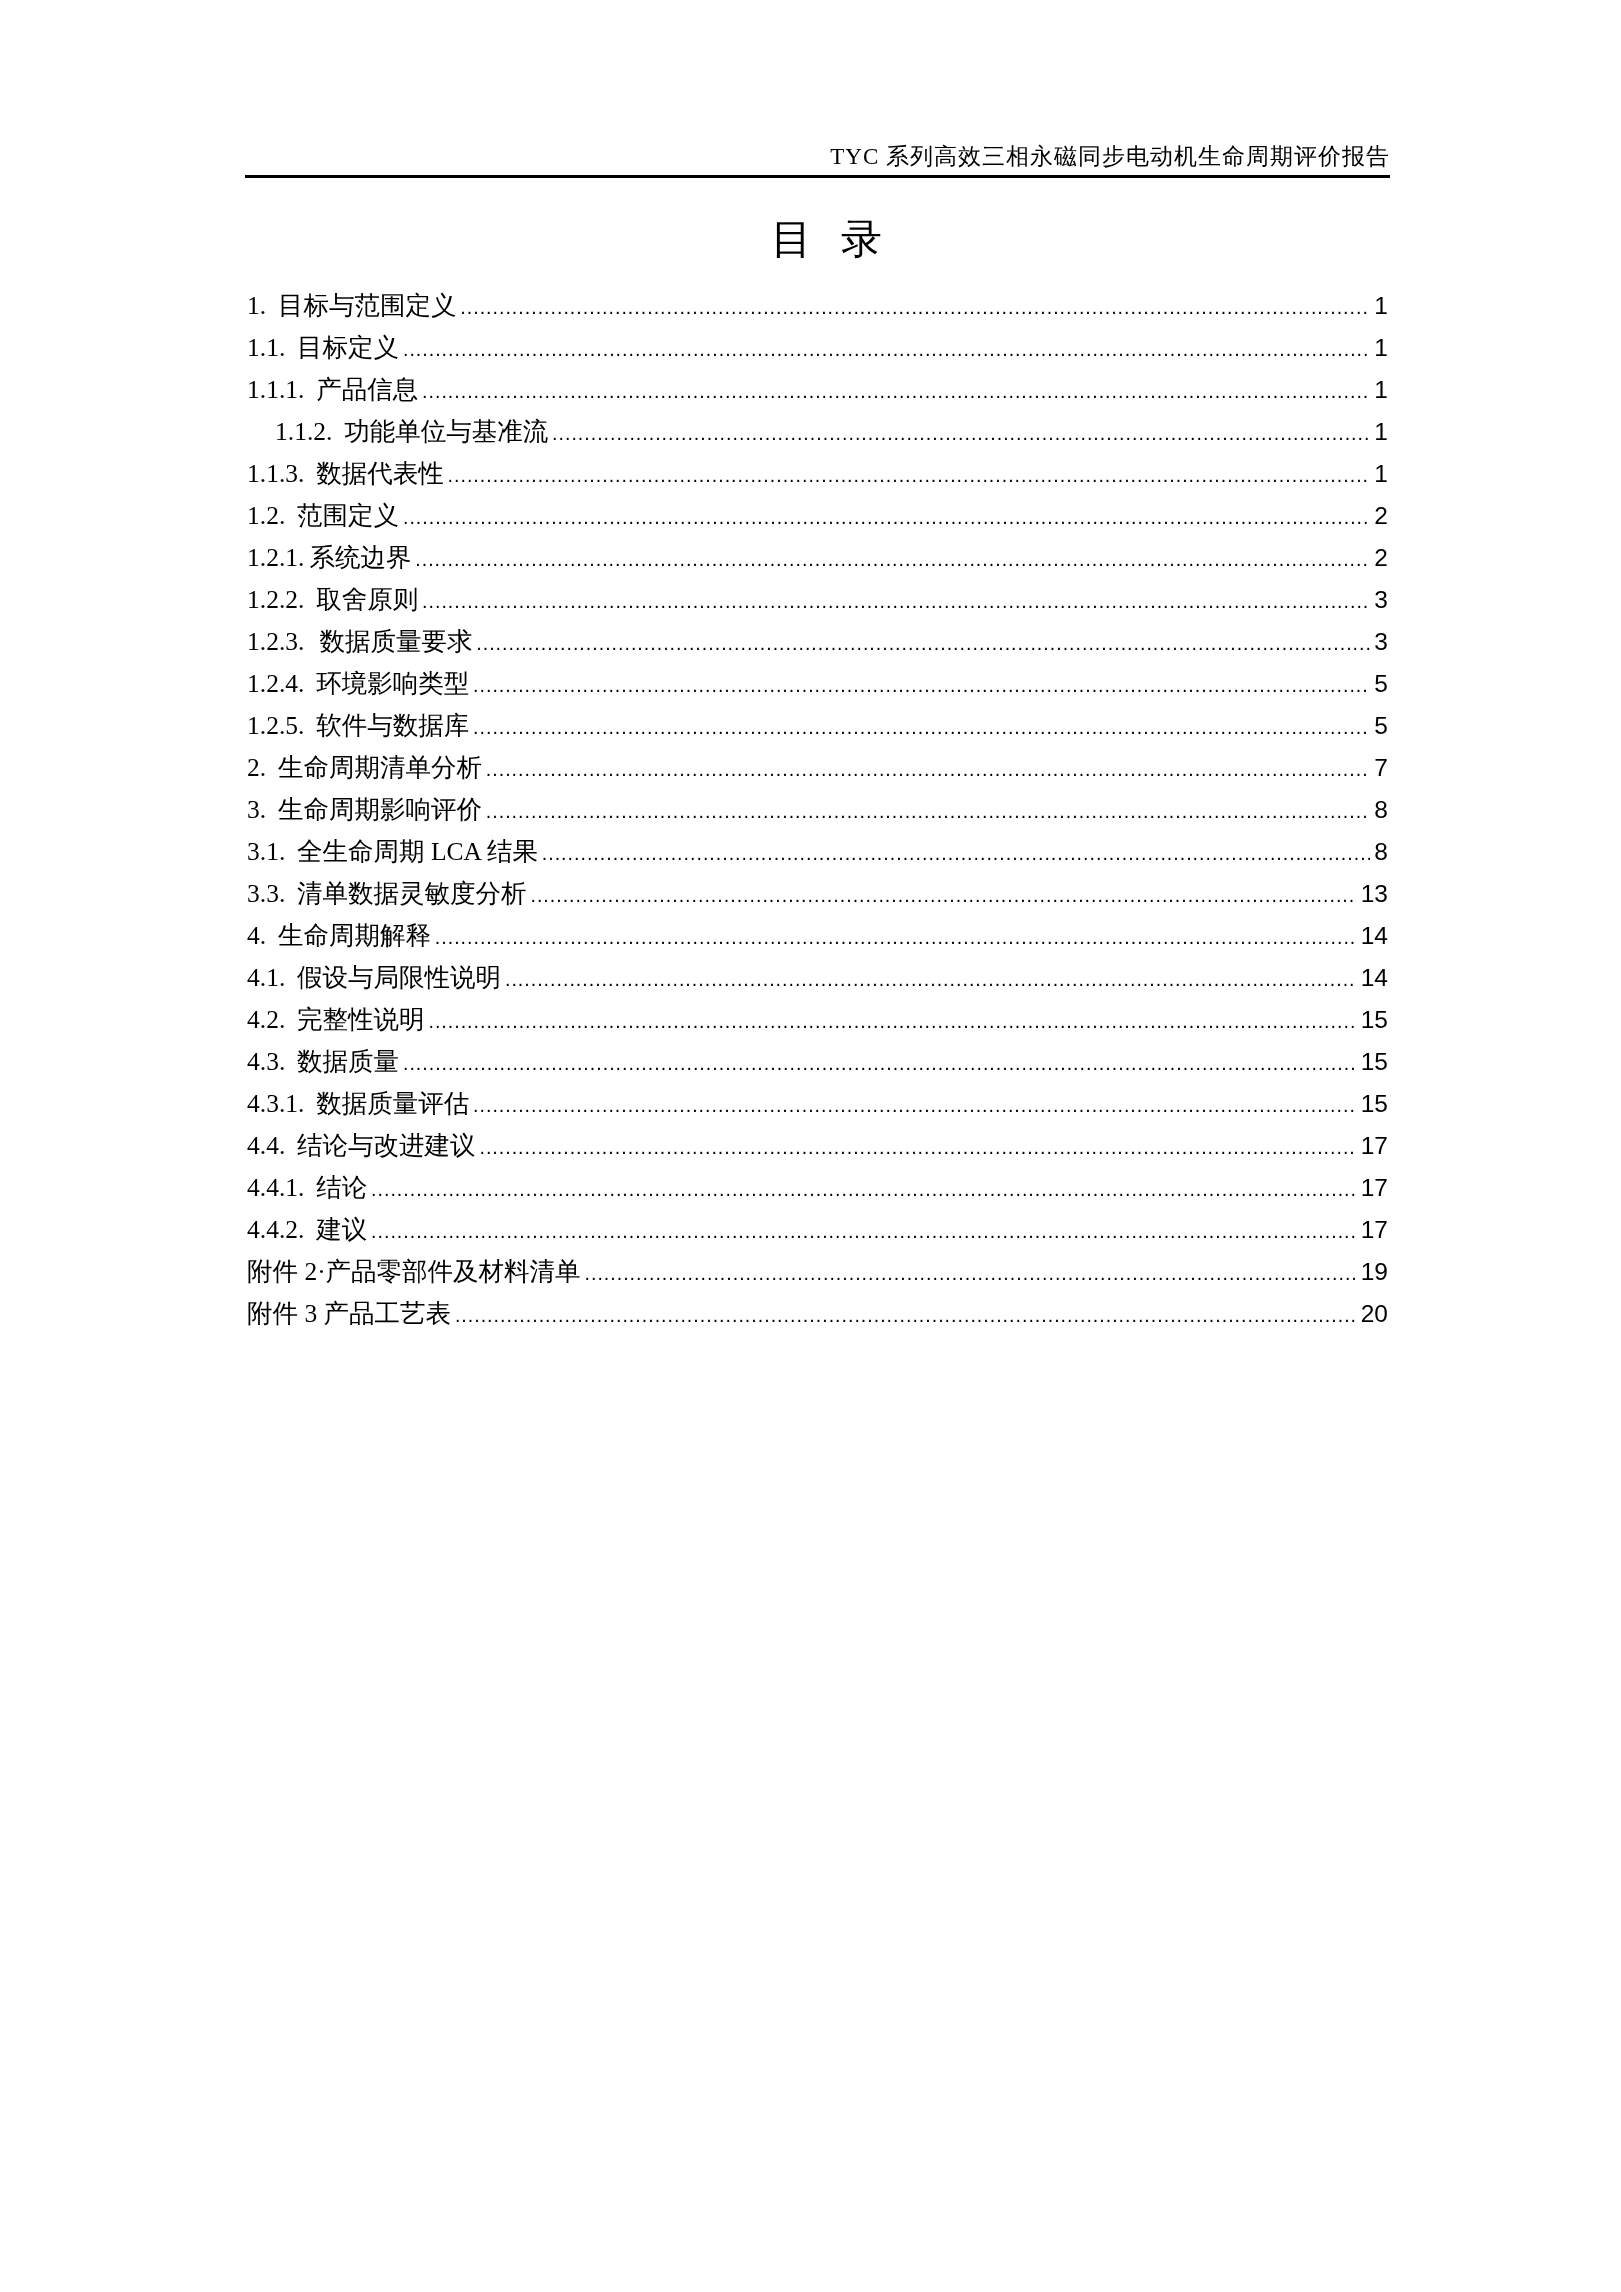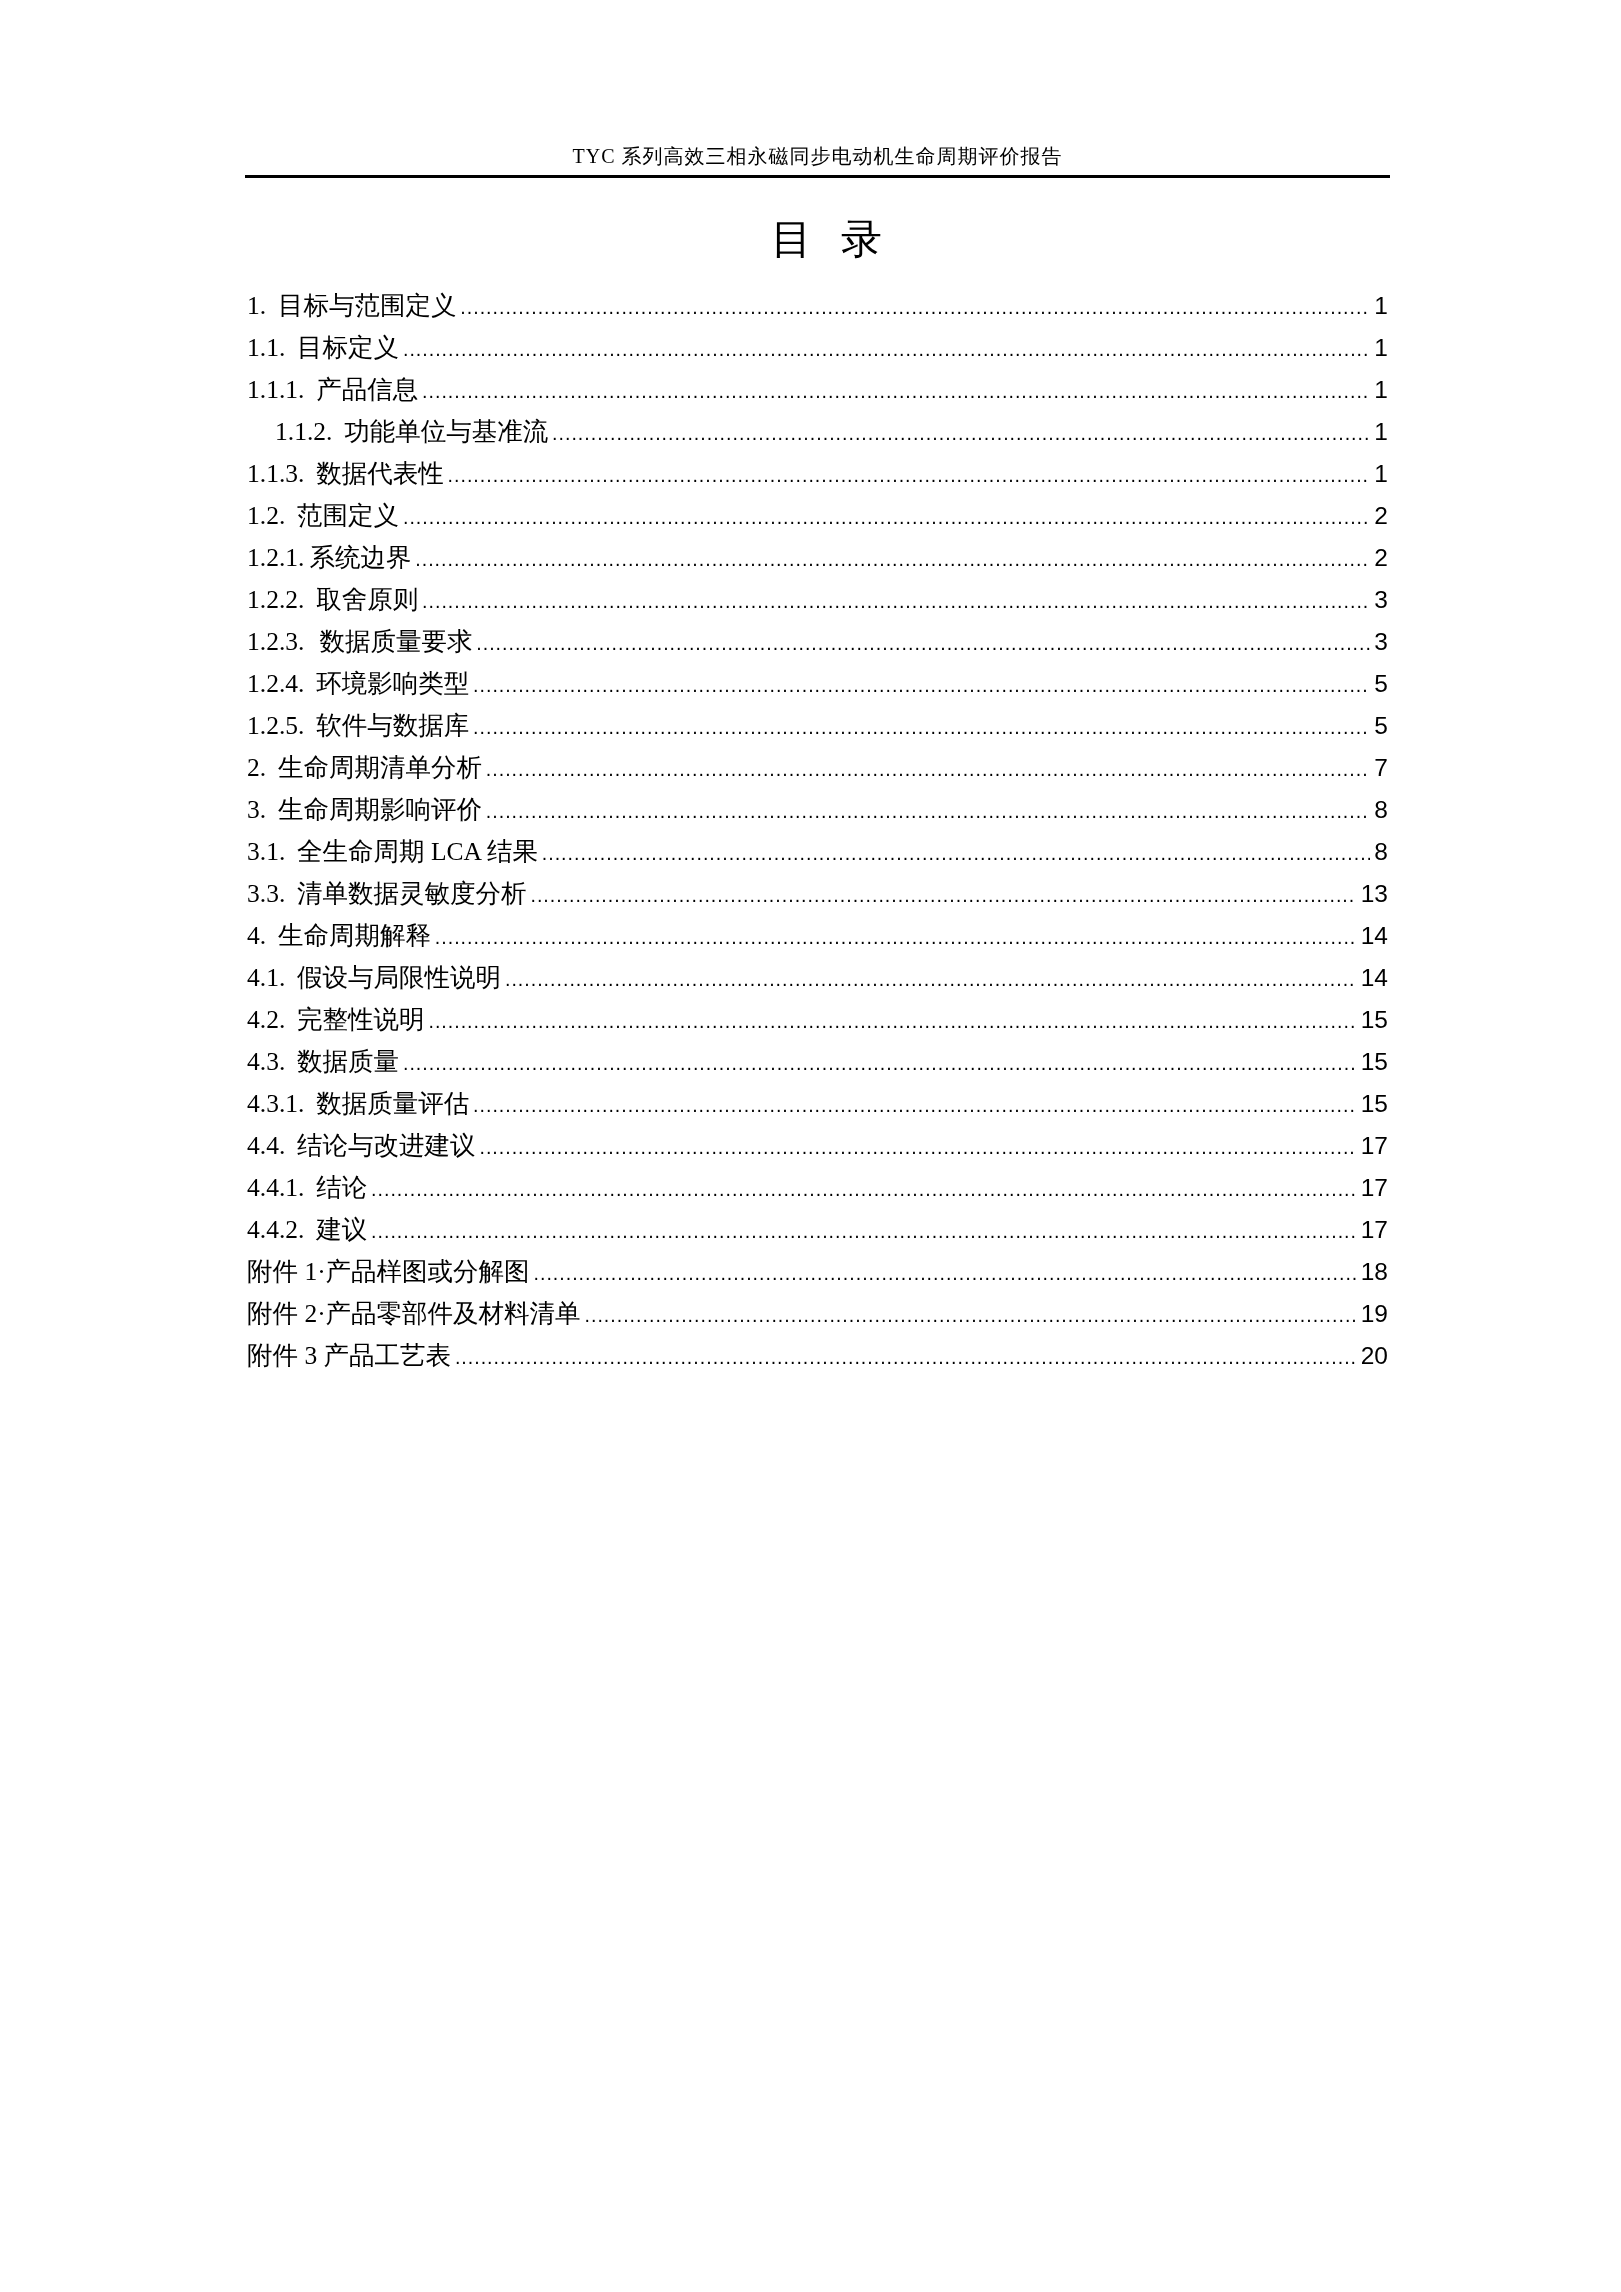--- a/index.html
+++ b/index.html
@@ -14,22 +14,22 @@
       overflow: hidden;
       font-family: "Liberation Serif", "DejaVu Serif", serif;
       color: #000000;
     }
     .page-header {
       position: absolute;
       left: 245px;
       top: 137px;
       width: 1145px;
       height: 41px;
-      text-align: center;
-      font-size: 20px;
+      text-align: right;
+      font-size: 23px;
       line-height: 39px;
       letter-spacing: 1px;
     }
     .header-rule {
       position: absolute;
       left: 245px;
       top: 175px;
       width: 1145px;
       height: 2.9px;
       background: #000000;
@@ -233,26 +233,20 @@
       <span class="toc-page">17</span>
     </li>
   <li class="toc-row">
       <span class="toc-num" style="margin-right: 11.8px;">4.4.2.</span>
       <span class="toc-text">建议</span>
       <span class="toc-leader"></span>
       <span class="toc-page">17</span>
     </li>
   <li class="toc-row">
       <span class="toc-num"></span>
-      <span class="toc-text">附件 1·产品样图或分解图</span>
-      <span class="toc-leader"></span>
-      <span class="toc-page">18</span>
-    </li>
-  <li class="toc-row">
-      <span class="toc-num"></span>
       <span class="toc-text">附件 2·产品零部件及材料清单</span>
       <span class="toc-leader"></span>
       <span class="toc-page">19</span>
     </li>
   <li class="toc-row">
       <span class="toc-num"></span>
       <span class="toc-text">附件 3 产品工艺表</span>
       <span class="toc-leader"></span>
       <span class="toc-page">20</span>
     </li>

